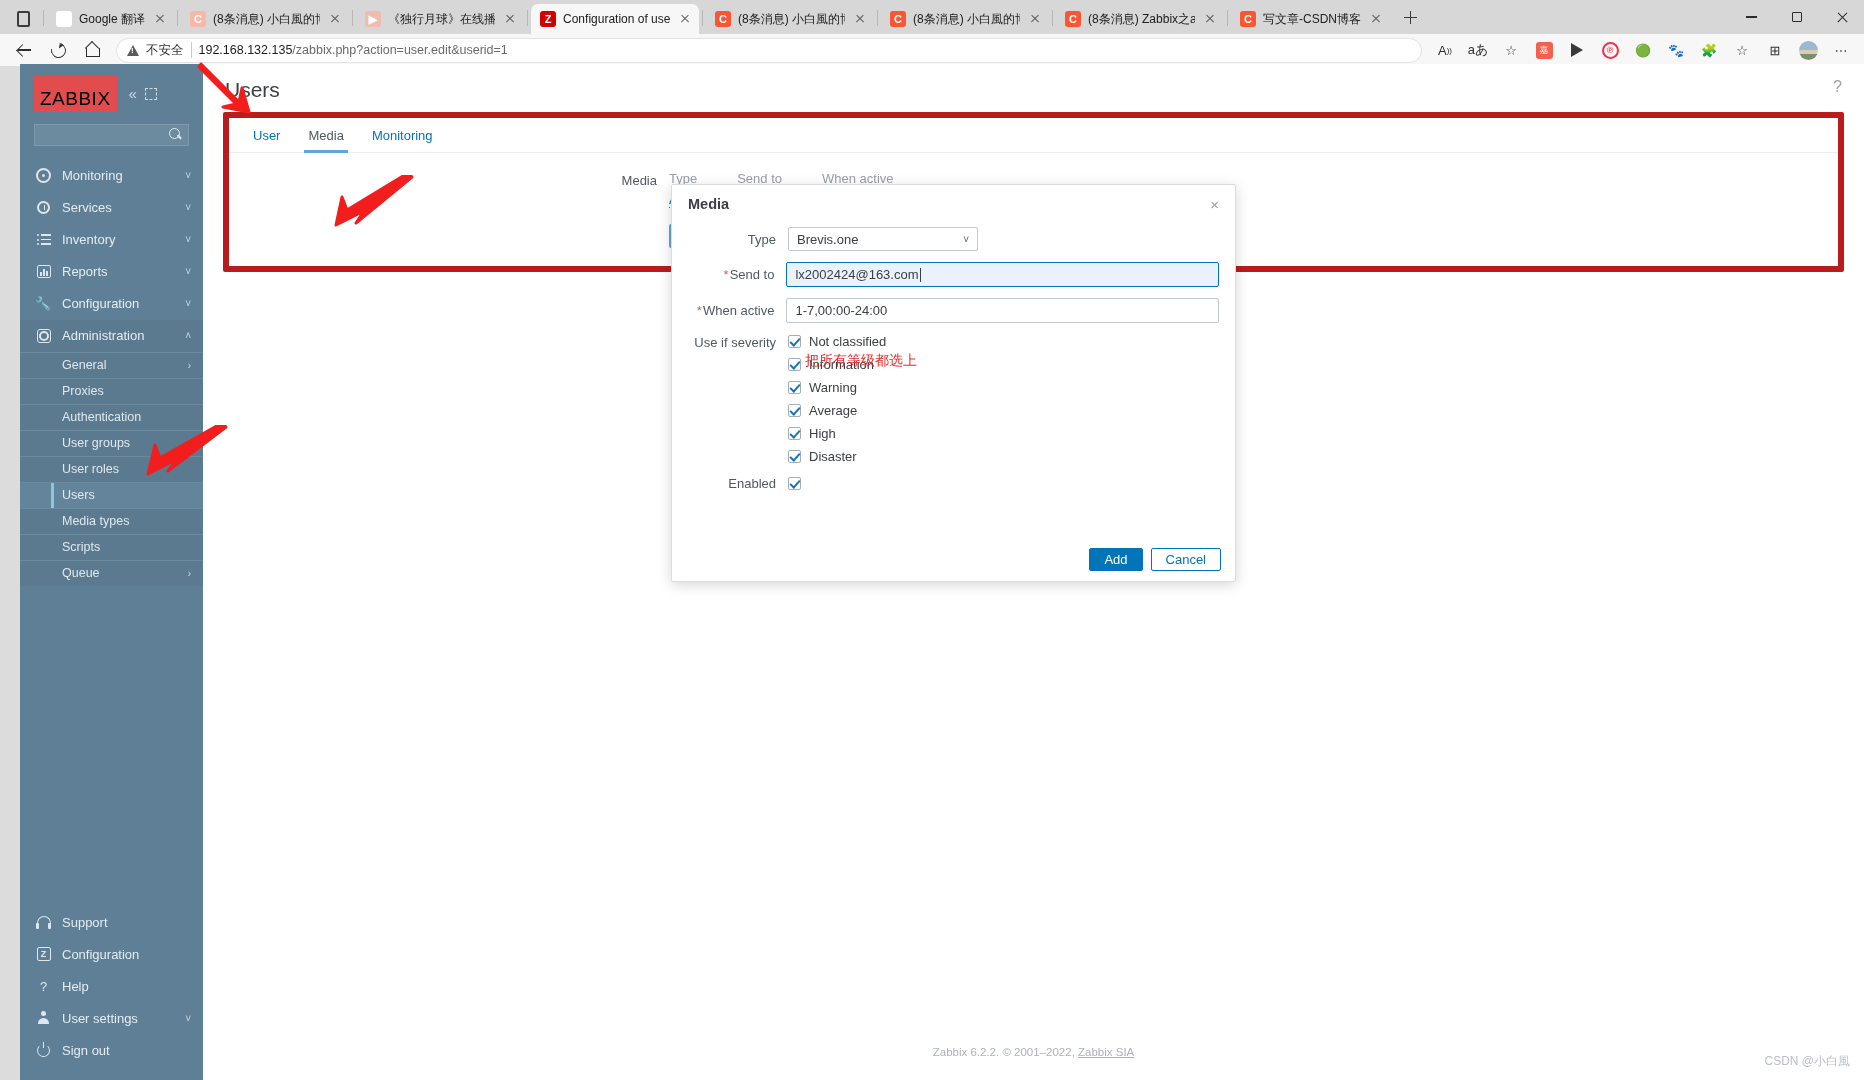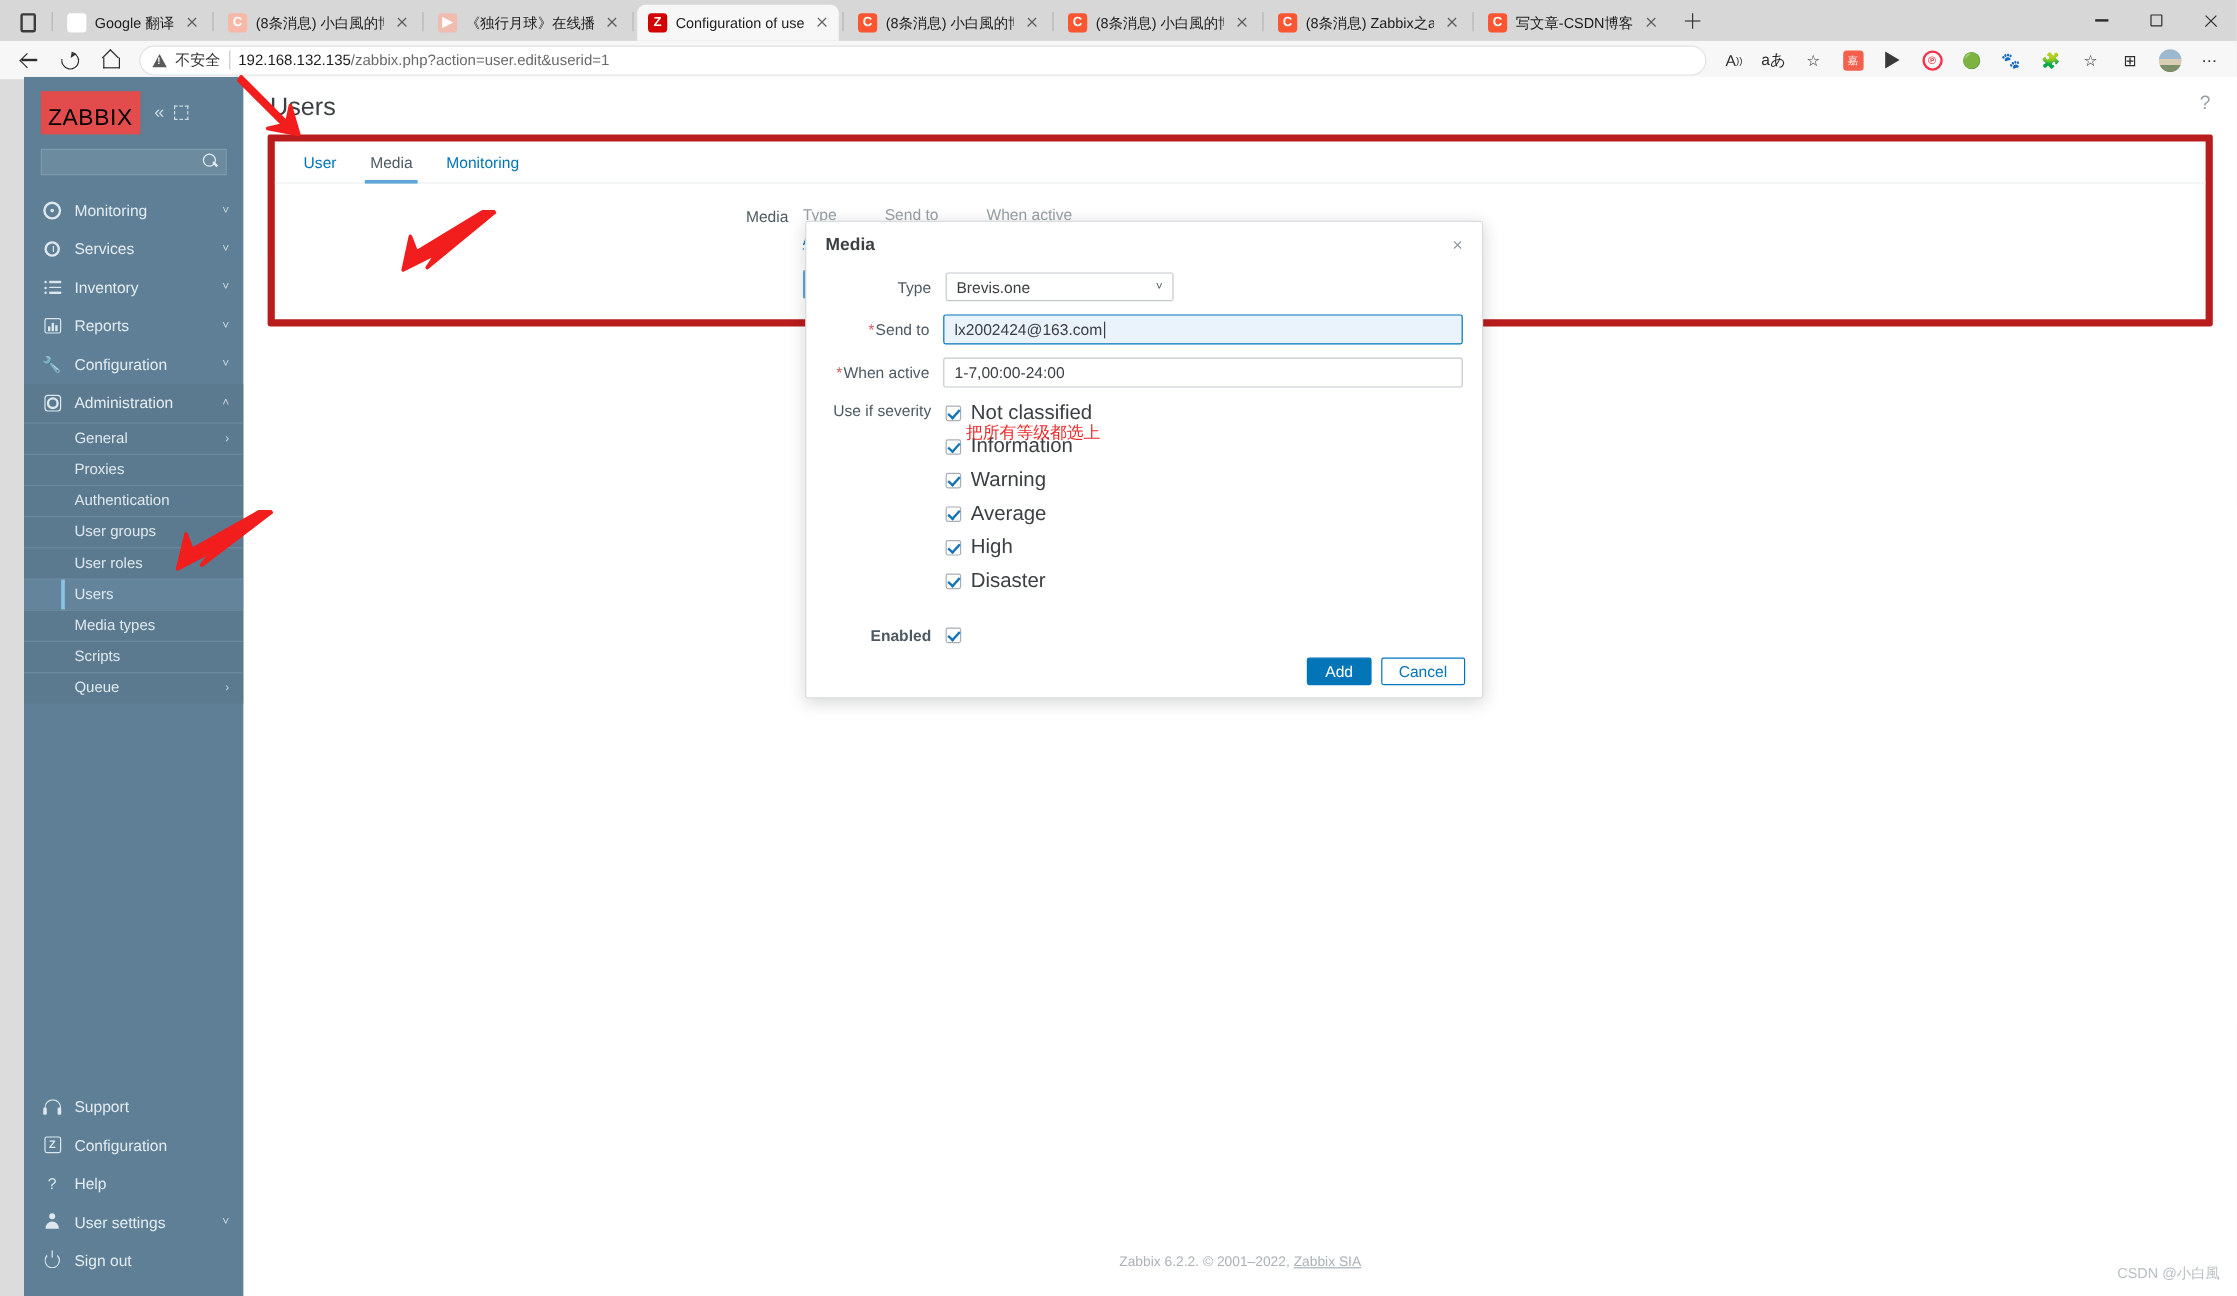--- a/index.html
+++ b/index.html
@@ -257,21 +257,21 @@
   }
   .m-select .chev { margin-left:auto; font-size:10px; color:#4e5a62; }
   .m-input {
     width:440px; height:25px; border:1px solid #c3c9cd; background:#fff; border-radius:2px;
     display:flex; align-items:center; padding:0 8px; font-size:13px; color:#3c4043;
   }
   .m-input.focused { border:1px solid #0275b8; background:#eaf2fb; }
   .caret { display:inline-block; width:1px; height:14px; background:#3c4043; margin-left:1px; }
   .sevrow { display:flex; align-items:flex-start; }
   .sevlist { display:flex; flex-direction:column; gap:8px; }
-  .sevitem { display:flex; align-items:center; gap:8px; font-size:17px; color:#3c4043; }
+  .sevitem { display:flex; align-items:center; gap:8px; font-size:13px; color:#3c4043; }
   .cb {
     width:13px; height:13px; border:1px solid #a7afb5; background:#fff; border-radius:2px;
     position:relative; flex:0 0 auto;
   }
   .cb.checked:after {
     content:""; position:absolute; left:3.2px; top:0.4px; width:4px; height:8px;
     border:solid #1675b8; border-width:0 2px 2px 0; transform:rotate(42deg);
   }
   .annotation {
     position:absolute; left:785px; top:288px; font-size:14px; color:#ec2a2a;
@@ -640,21 +640,21 @@
               <span class="cb checked"></span>
               <span>High</span>
             </label>
             <label class="sevitem">
               <span class="cb checked"></span>
               <span>Disaster</span>
             </label>
           </div>
         </div>
 
-        <div class="mrow" style="margin-top:28px;font-weight:bold;">
+        <div class="mrow" style="margin-top:12px;">
           <div class="mlabel">Enabled</div>
           <span class="cb checked"></span>
         </div>
       </div>
 
       <div class="modal-foot">
         <div class="mbtn mbtn-add">Add</div>
         <div class="mbtn mbtn-cancel">Cancel</div>
       </div>
     </div>

